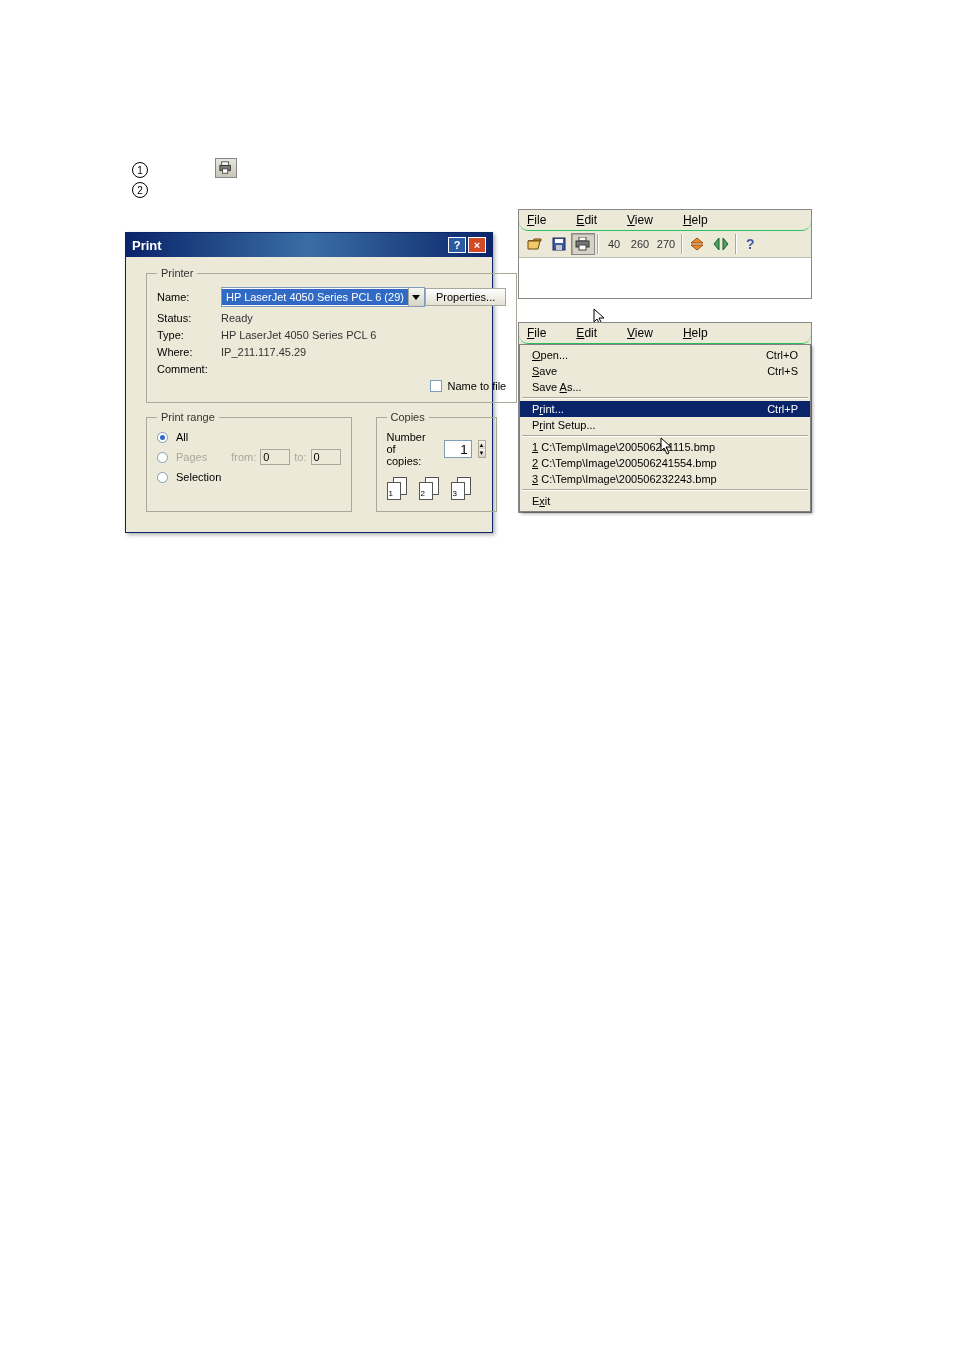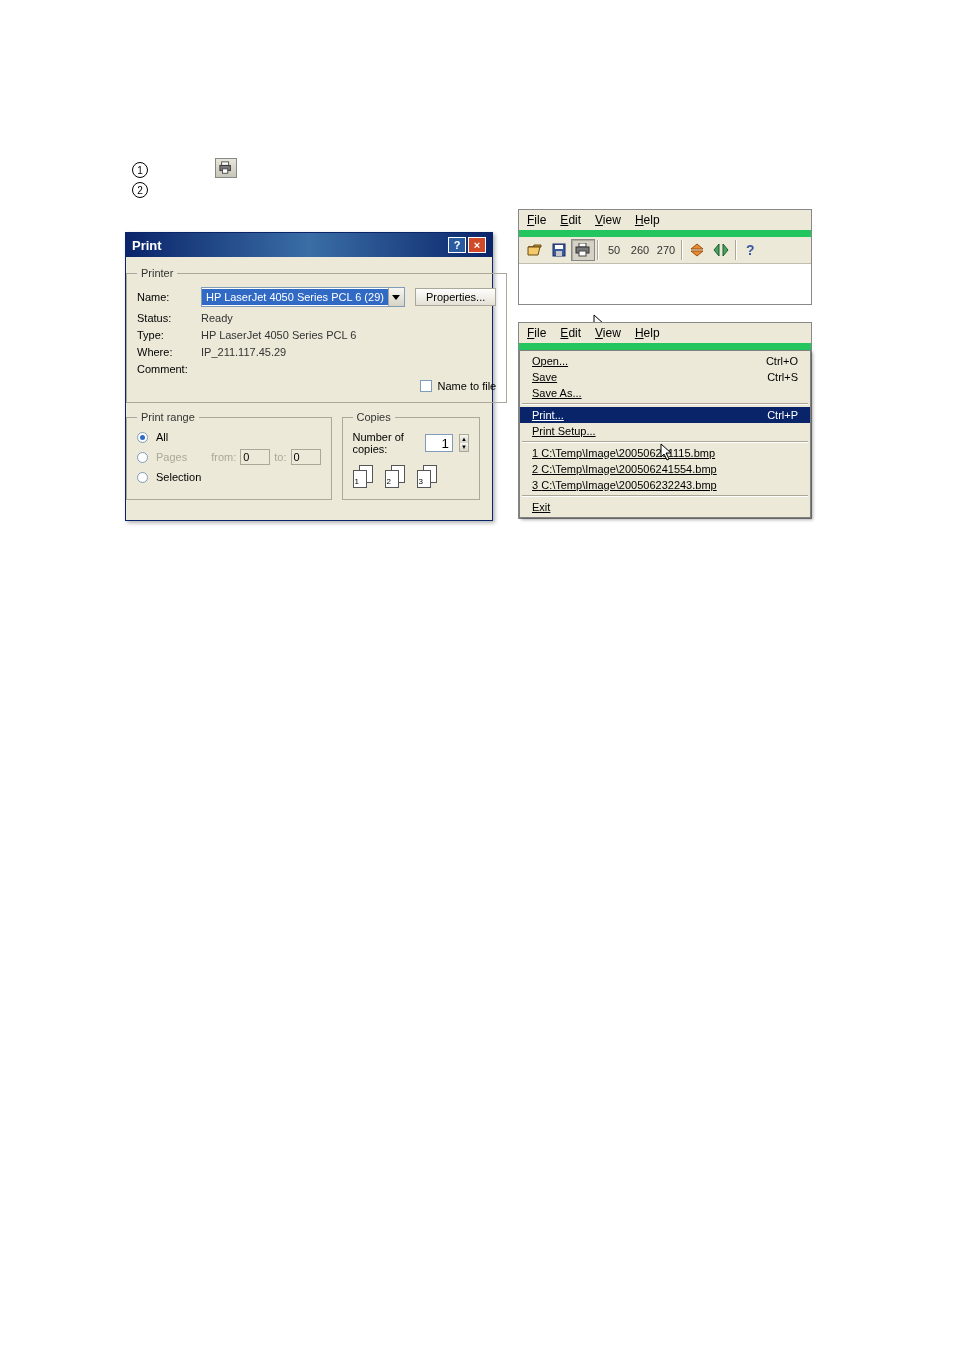--- a/index.html
+++ b/index.html
@@ -69,39 +69,38 @@
     margin-left: 2px;
     border: 1px solid #fff;
     display: flex;
     align-items: center;
     justify-content: center;
     font-size: 11px;
     font-weight: bold;
   }
   .tb-help { background: #2a5aa0; color:#fff; }
   .tb-close { background: #d04a2a; color:#fff; }
-  .dialog-body { padding: 10px 12px 12px 0; }
+  .dialog-body { padding: 10px 12px 12px 20px; }
   fieldset {
     border: 1px solid #aca899;
     margin: 0 0 8px 0;
     padding: 8px 10px 10px 10px;
   }
   legend { color: #333; padding: 0 4px; font-size: 11px; }
   .row { display: flex; align-items: center; margin-bottom: 5px; }
   .row .lbl { width: 64px; color: #000; }
   .row .val { color: #333; }
   .name-row .sel {
     flex: 1;
     height: 20px;
     border: 1px solid #7f9db9;
     background: #fff;
     display: flex;
     align-items: center;
     padding: 0;
-    margin-right: 10px;
   }
   .name-row .sel .sel-text {
     flex: 1;
     background: #316ac5;
     color: #fff;
     padding: 2px 4px;
     font-size: 11px;
     white-space: nowrap;
     overflow: hidden;
   }
@@ -127,21 +126,21 @@
     justify-content: flex-end;
     margin-top: 2px;
   }
   .print-to-file .chk {
     width: 12px;
     height: 12px;
     border: 1px solid #7f9db9;
     background: #fff;
     margin-right: 6px;
   }
-  .two-col { display: flex; gap: 10px; }
+  .two-col { display: flex; gap: 24px; }
   .two-col fieldset { flex: 1; }
   .radio-row { display: flex; align-items: center; margin-bottom: 6px; gap: 4px;}
   .radio {
     width: 11px;
     height: 11px;
     border: 1px solid #7f9db9;
     border-radius: 50%;
     background: #fff;
     display: inline-flex;
     align-items: center;
@@ -222,25 +221,26 @@
   .toolbar-window {
     position: absolute;
     left: 518px;
     top: 209px;
     width: 294px;
     border: 1px solid #888;
     background: #ece9d8;
   }
   .menubar {
     display: flex;
-    gap: 14px;
+    gap: 30px;
     padding: 3px 8px;
     font-size: 12px;
     background: #ece9d8;
-    border-bottom: 7px solid #22c55e;
+    border-bottom: 1px solid #22c55e;
+    border-radius: 9px;
   }
   .menubar .mi { cursor: default; }
   .menubar .mi u { text-decoration: underline; }
   .toolbar {
     display: flex;
     align-items: center;
     padding: 2px 4px;
     background: #ece9d8;
     gap: 0;
     border-bottom: 1px solid #c0beb0;
@@ -307,21 +307,21 @@
     box-shadow: 2px 2px 3px rgba(0,0,0,0.3);
     margin: 0;
     padding: 2px 0;
   }
   .dropdown .ditem {
     display: flex;
     padding: 2px 12px;
     font-size: 11px;
     align-items: center;
   }
-  .dropdown .ditem .lbl { flex: 1; text-decoration: underline; }
+  .dropdown .ditem .lbl { flex: 1; }
   .dropdown .ditem.selected {
     background: #0a246a;
     color: #fff;
   }
   .dropdown .divider {
     border-top: 1px solid #aca899;
     border-bottom: 1px solid #fff;
     margin: 2px 2px;
   }
   .dropdown .ditem u { text-decoration: underline; }
@@ -469,21 +469,21 @@
         </svg>
     </div>
     <div class="tool pressed">
       <svg width="16" height="14" viewBox="0 0 16 14">
           <rect x="4" y="0" width="7" height="4" fill="#fff" stroke="#444"></rect>
           <rect x="1" y="4" width="13" height="6" fill="#777" stroke="#333"></rect>
           <rect x="4" y="8" width="7" height="5" fill="#fff" stroke="#444"></rect>
         </svg>
     </div>
     <div class="sep"></div>
-    <div class="tool text">50</div>
+    <div class="tool text">40</div>
     <div class="tool text">260</div>
     <div class="tool text">270</div>
     <div class="sep"></div>
     <div class="tool flip-v">
       <svg viewBox="0 0 16 14">
           <polygon points="2,6 14,6 8,1" fill="#e68a2e" stroke="#a05010"></polygon>
           <polygon points="2,8 14,8 8,13" fill="#e68a2e" stroke="#a05010"></polygon>
         </svg>
     </div>
     <div class="tool flip-h">

